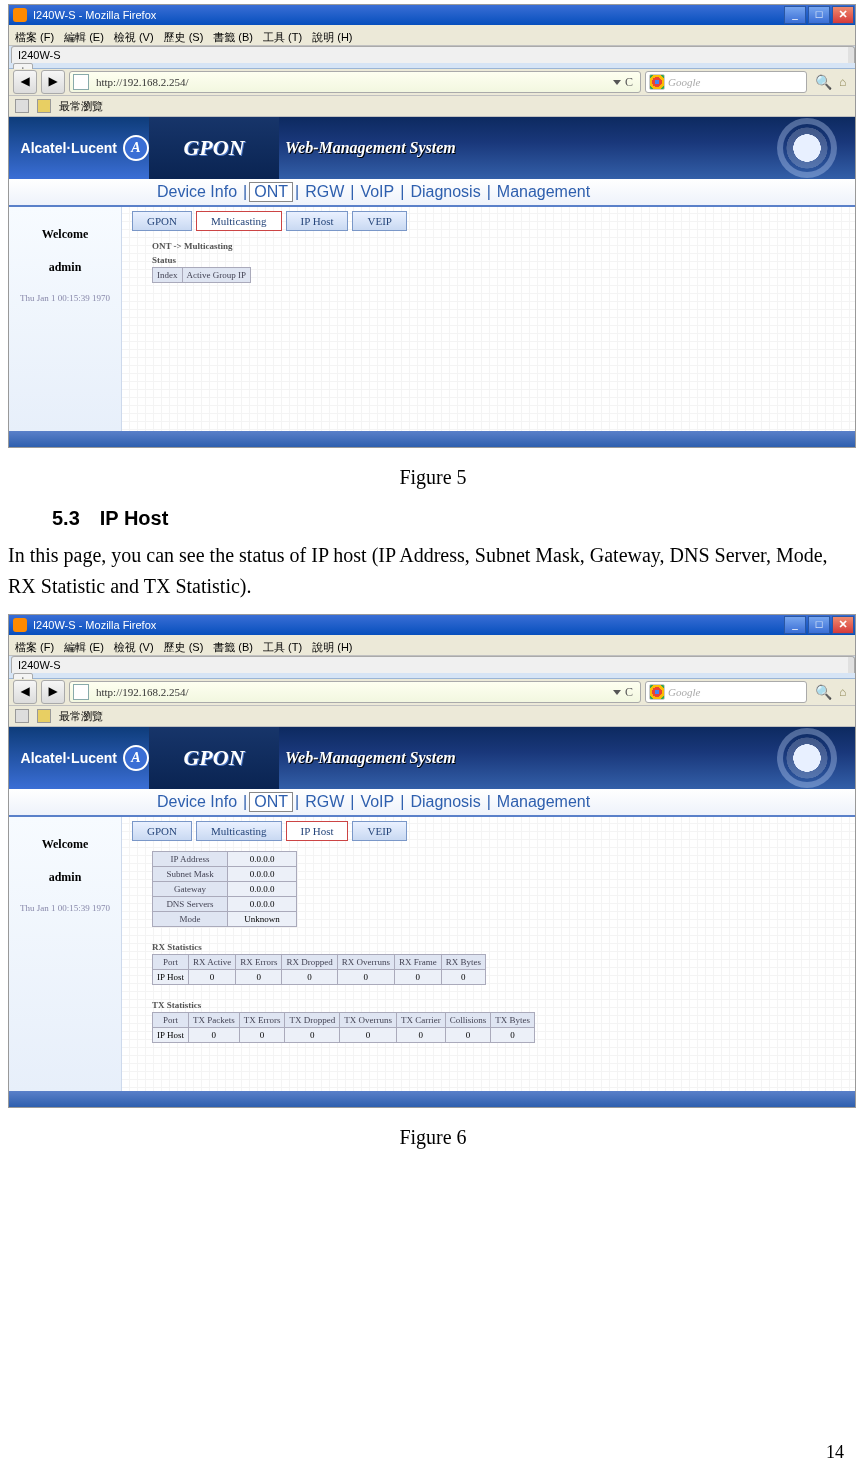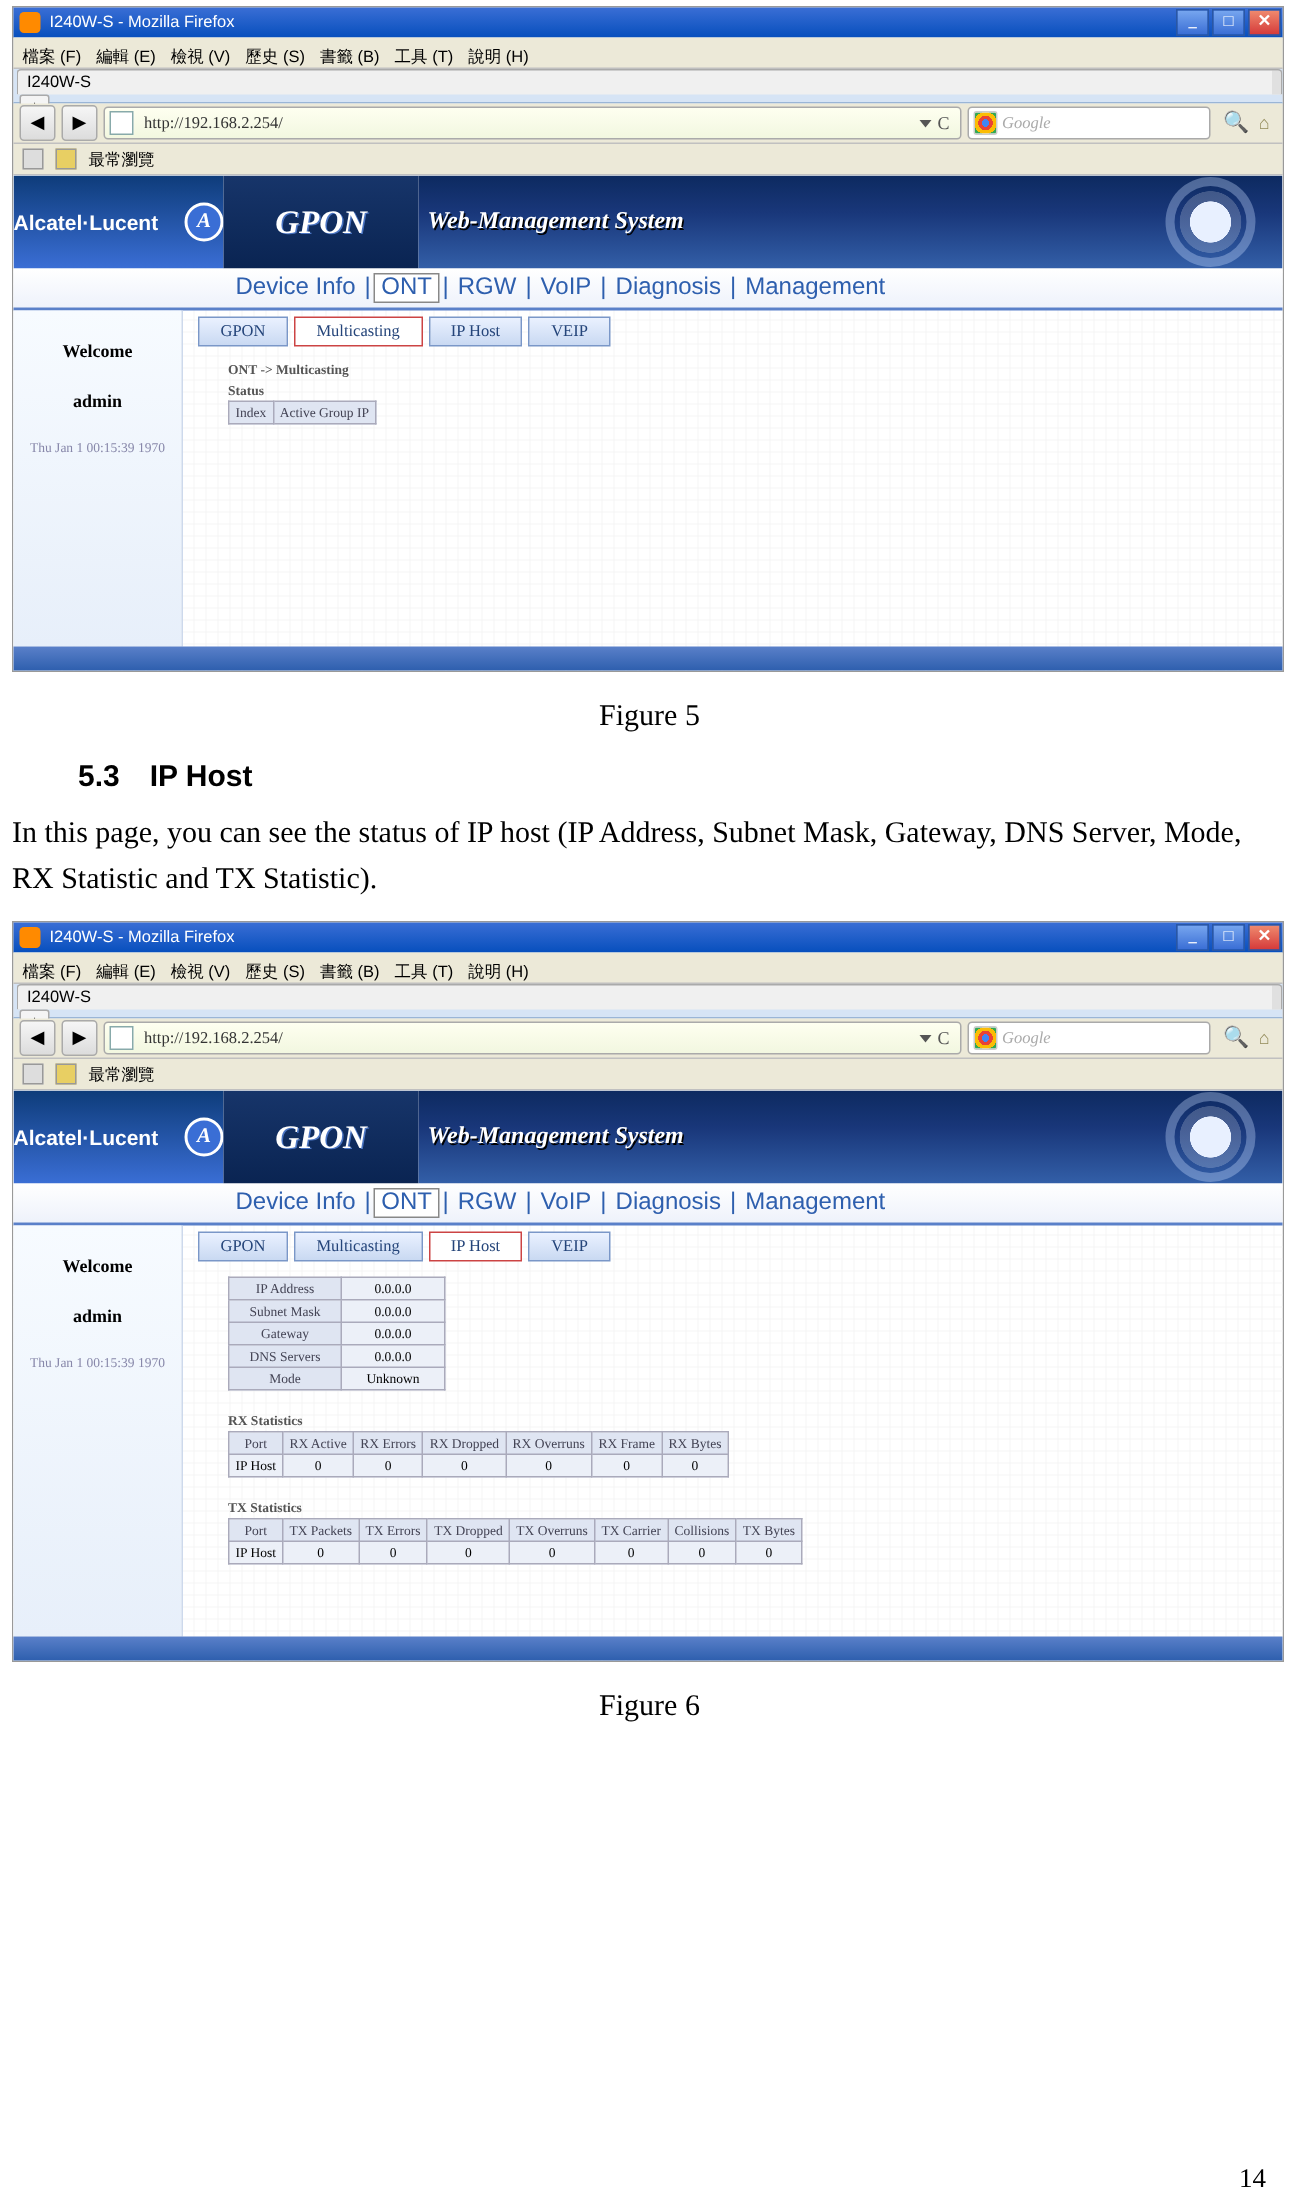--- a/index.html
+++ b/index.html
@@ -43,21 +43,21 @@
   .bm-row { height:20px; background:#ece9d8; display:flex; align-items:center; gap:8px; padding:0 6px; font:11px Tahoma; border-bottom:1px solid #c0c0c0; }
   .bm-ic { width:12px; height:12px; background:#ddd; border:1px solid #999; }
   .bm-ic.star { background:#e8cf63; }
 
   
   .content-area { flex:1; display:flex; flex-direction:column; background-image:
       linear-gradient(#f4f4f4 1px, transparent 1px),
       linear-gradient(90deg, #f4f4f4 1px, transparent 1px);
     background-size:8px 8px; background-color:#fff; }
   .gpon-banner { height:62px; display:flex; align-items:center; background:#fff; position:relative; overflow:hidden; }
-  .brand-strip { width:140px; height:100%; background:linear-gradient(#0e3c7a,#3a6ed5); color:#fff; display:flex; align-items:center; justify-content:space-between; font:700 14px Arial; }
+  .brand-strip { width:140px; height:100%; background:linear-gradient(#0e3c7a,#3a6ed5); color:#fff; display:flex; align-items:center; justify-content:flex-end; font:700 14px Arial; }
   .brand-strip .al-logo { width:22px; height:22px; background:#3a6ed5; border:2px solid #fff; border-radius:50%; margin-left:6px; display:flex; align-items:center; justify-content:center; font:italic bold 14px Georgia; }
   .gpon-cell { flex:0 0 130px; height:100%; background:linear-gradient(#17356a,#0a2452); color:#fff; font:italic 800 22px Georgia; display:flex; align-items:center; justify-content:center; text-shadow:1px 1px 0 #4a74c2; }
   .gpon-title { flex:1; height:100%; background:linear-gradient(#0d2a60,#19377a 40%,#335fa8); display:flex; align-items:center; color:#fff; font:italic 700 16px Georgia; padding-left:6px; text-shadow:1px 1px 0 #000; position:relative; }
   .gpon-title::after{ content:""; position:absolute; right:24px; top:50%; width:48px; height:48px; margin-top:-24px; border-radius:50%; background:radial-gradient(circle,#e8f0ff 0 40%, rgba(255,255,255,.2) 41% 60%, transparent 61%); box-shadow:0 0 0 6px rgba(200,220,255,.35); }
   .topnav { height:26px; border-bottom:2px solid #5a80c9; display:flex; align-items:center; padding-left:144px; background:linear-gradient(#fff,#eef2fb); font:16px Arial; color:#2e5fae; white-space:nowrap; }
   .topnav .mitem { padding:0 4px; }
   .topnav .sep { color:#2e5fae; padding:0 2px; }
   .topnav .active { border:1px solid #888; background:#fff; padding:0 4px; }
   .body-split { display:flex; flex:1; }
   .leftcol { width:112px; background:linear-gradient(#f7fbff,#e7effa); border-right:1px solid #cdd9ec; display:flex; flex-direction:column; align-items:center; padding-top:20px; }

